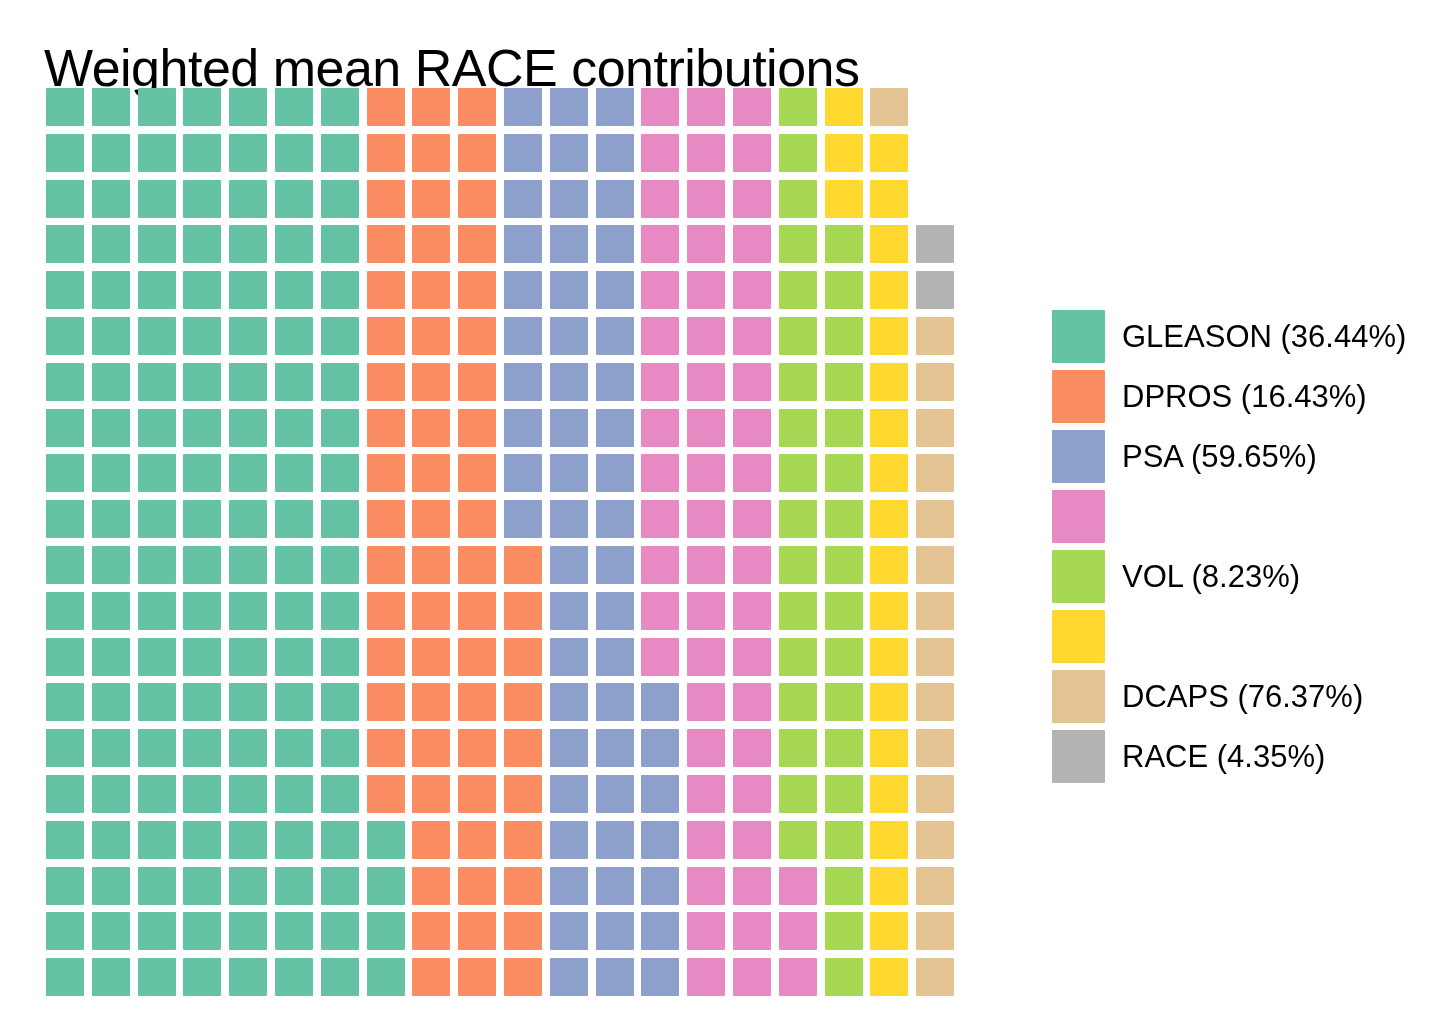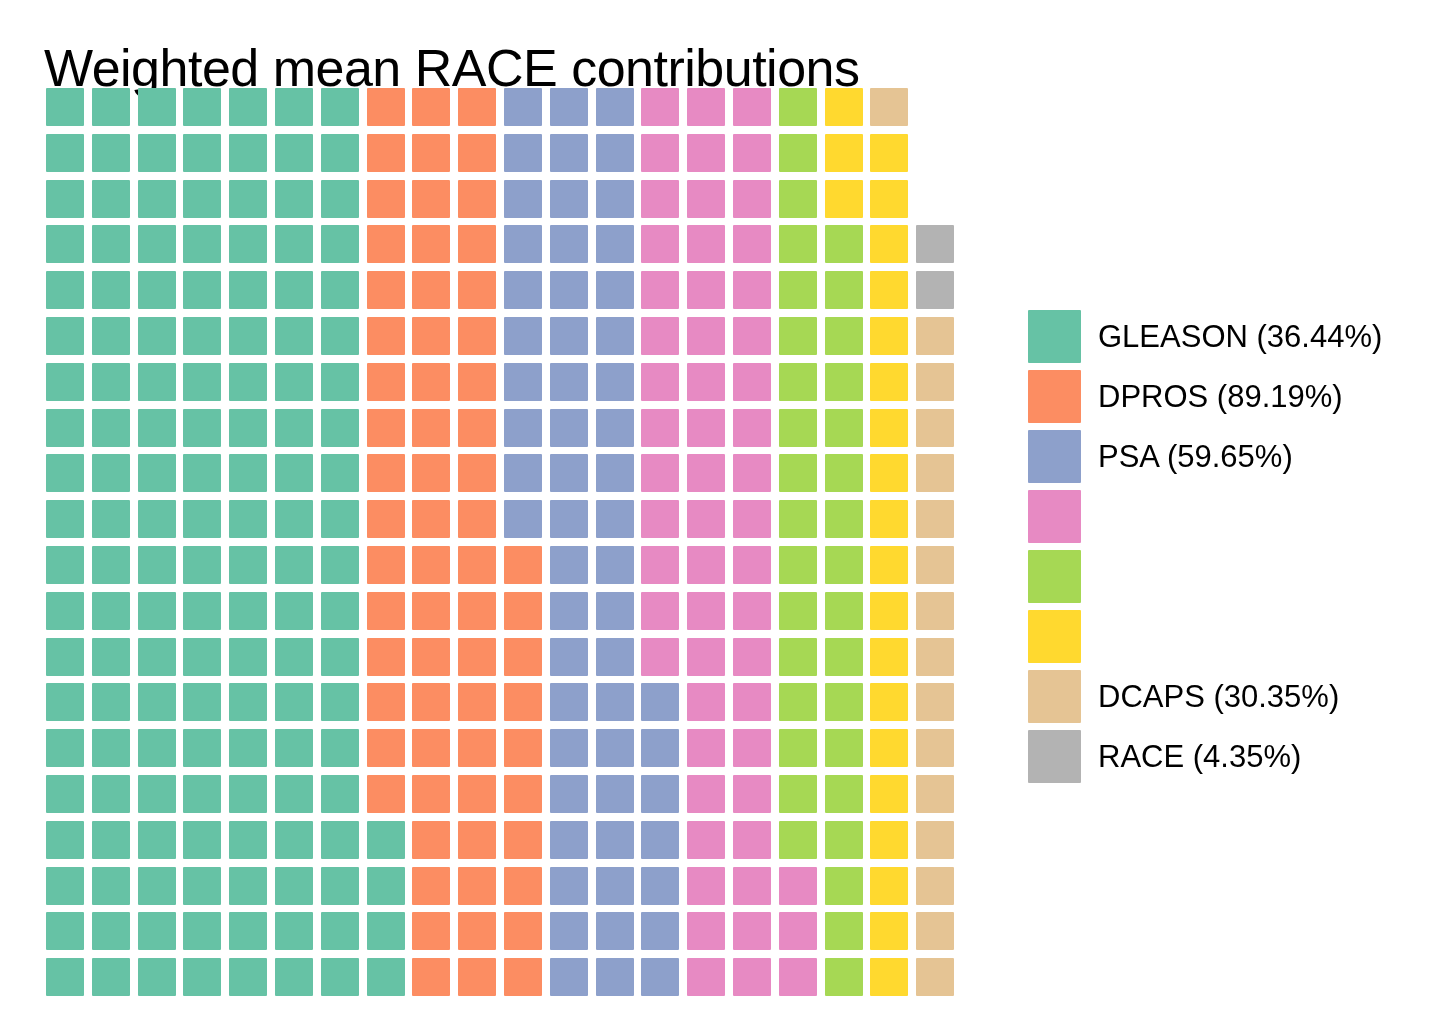--- a/index.html
+++ b/index.html
@@ -62,20 +62,21 @@
   #legend {
     position: absolute;
     left: 1028px;
     top: 310px;
     width: 400px;
   }
 
   .legend-item {
     position: relative;
     height: 60px;
+    margin-left: 24px;
   }
 
   .legend-swatch {
     position: absolute;
     left: 0;
     top: 0;
     width: 53px;
     height: 53px;
     border-radius: 1px;
   }
@@ -537,38 +538,39 @@
       </div>
     </div>
 
   <div id="legend">
       <div class="legend-item">
         <span class="legend-swatch" style="background: rgb(102, 194, 165);"></span>
         <span class="legend-label">GLEASON (36.44%)</span>
       </div>
       <div class="legend-item">
         <span class="legend-swatch" style="background: rgb(252, 141, 98);"></span>
-        <span class="legend-label">DPROS (89.19%)</span>
+        <span class="legend-label">DPROS (16.43%)</span>
       </div>
       <div class="legend-item">
         <span class="legend-swatch" style="background: rgb(141, 160, 203);"></span>
         <span class="legend-label">PSA (59.65%)</span>
       </div>
       <div class="legend-item">
         <span class="legend-swatch" style="background: rgb(231, 138, 195);"></span>
       </div>
       <div class="legend-item">
         <span class="legend-swatch" style="background: rgb(166, 216, 84);"></span>
+        <span class="legend-label">VOL (8.23%)</span>
       </div>
       <div class="legend-item">
         <span class="legend-swatch" style="background: rgb(255, 217, 47);"></span>
       </div>
       <div class="legend-item">
         <span class="legend-swatch" style="background: rgb(229, 196, 148);"></span>
-        <span class="legend-label">DCAPS (30.35%)</span>
+        <span class="legend-label">DCAPS (76.37%)</span>
       </div>
       <div class="legend-item">
         <span class="legend-swatch" style="background: rgb(179, 179, 179);"></span>
         <span class="legend-label">RACE (4.35%)</span>
       </div>
     </div>
 
 </div>
 
 </body></html>

